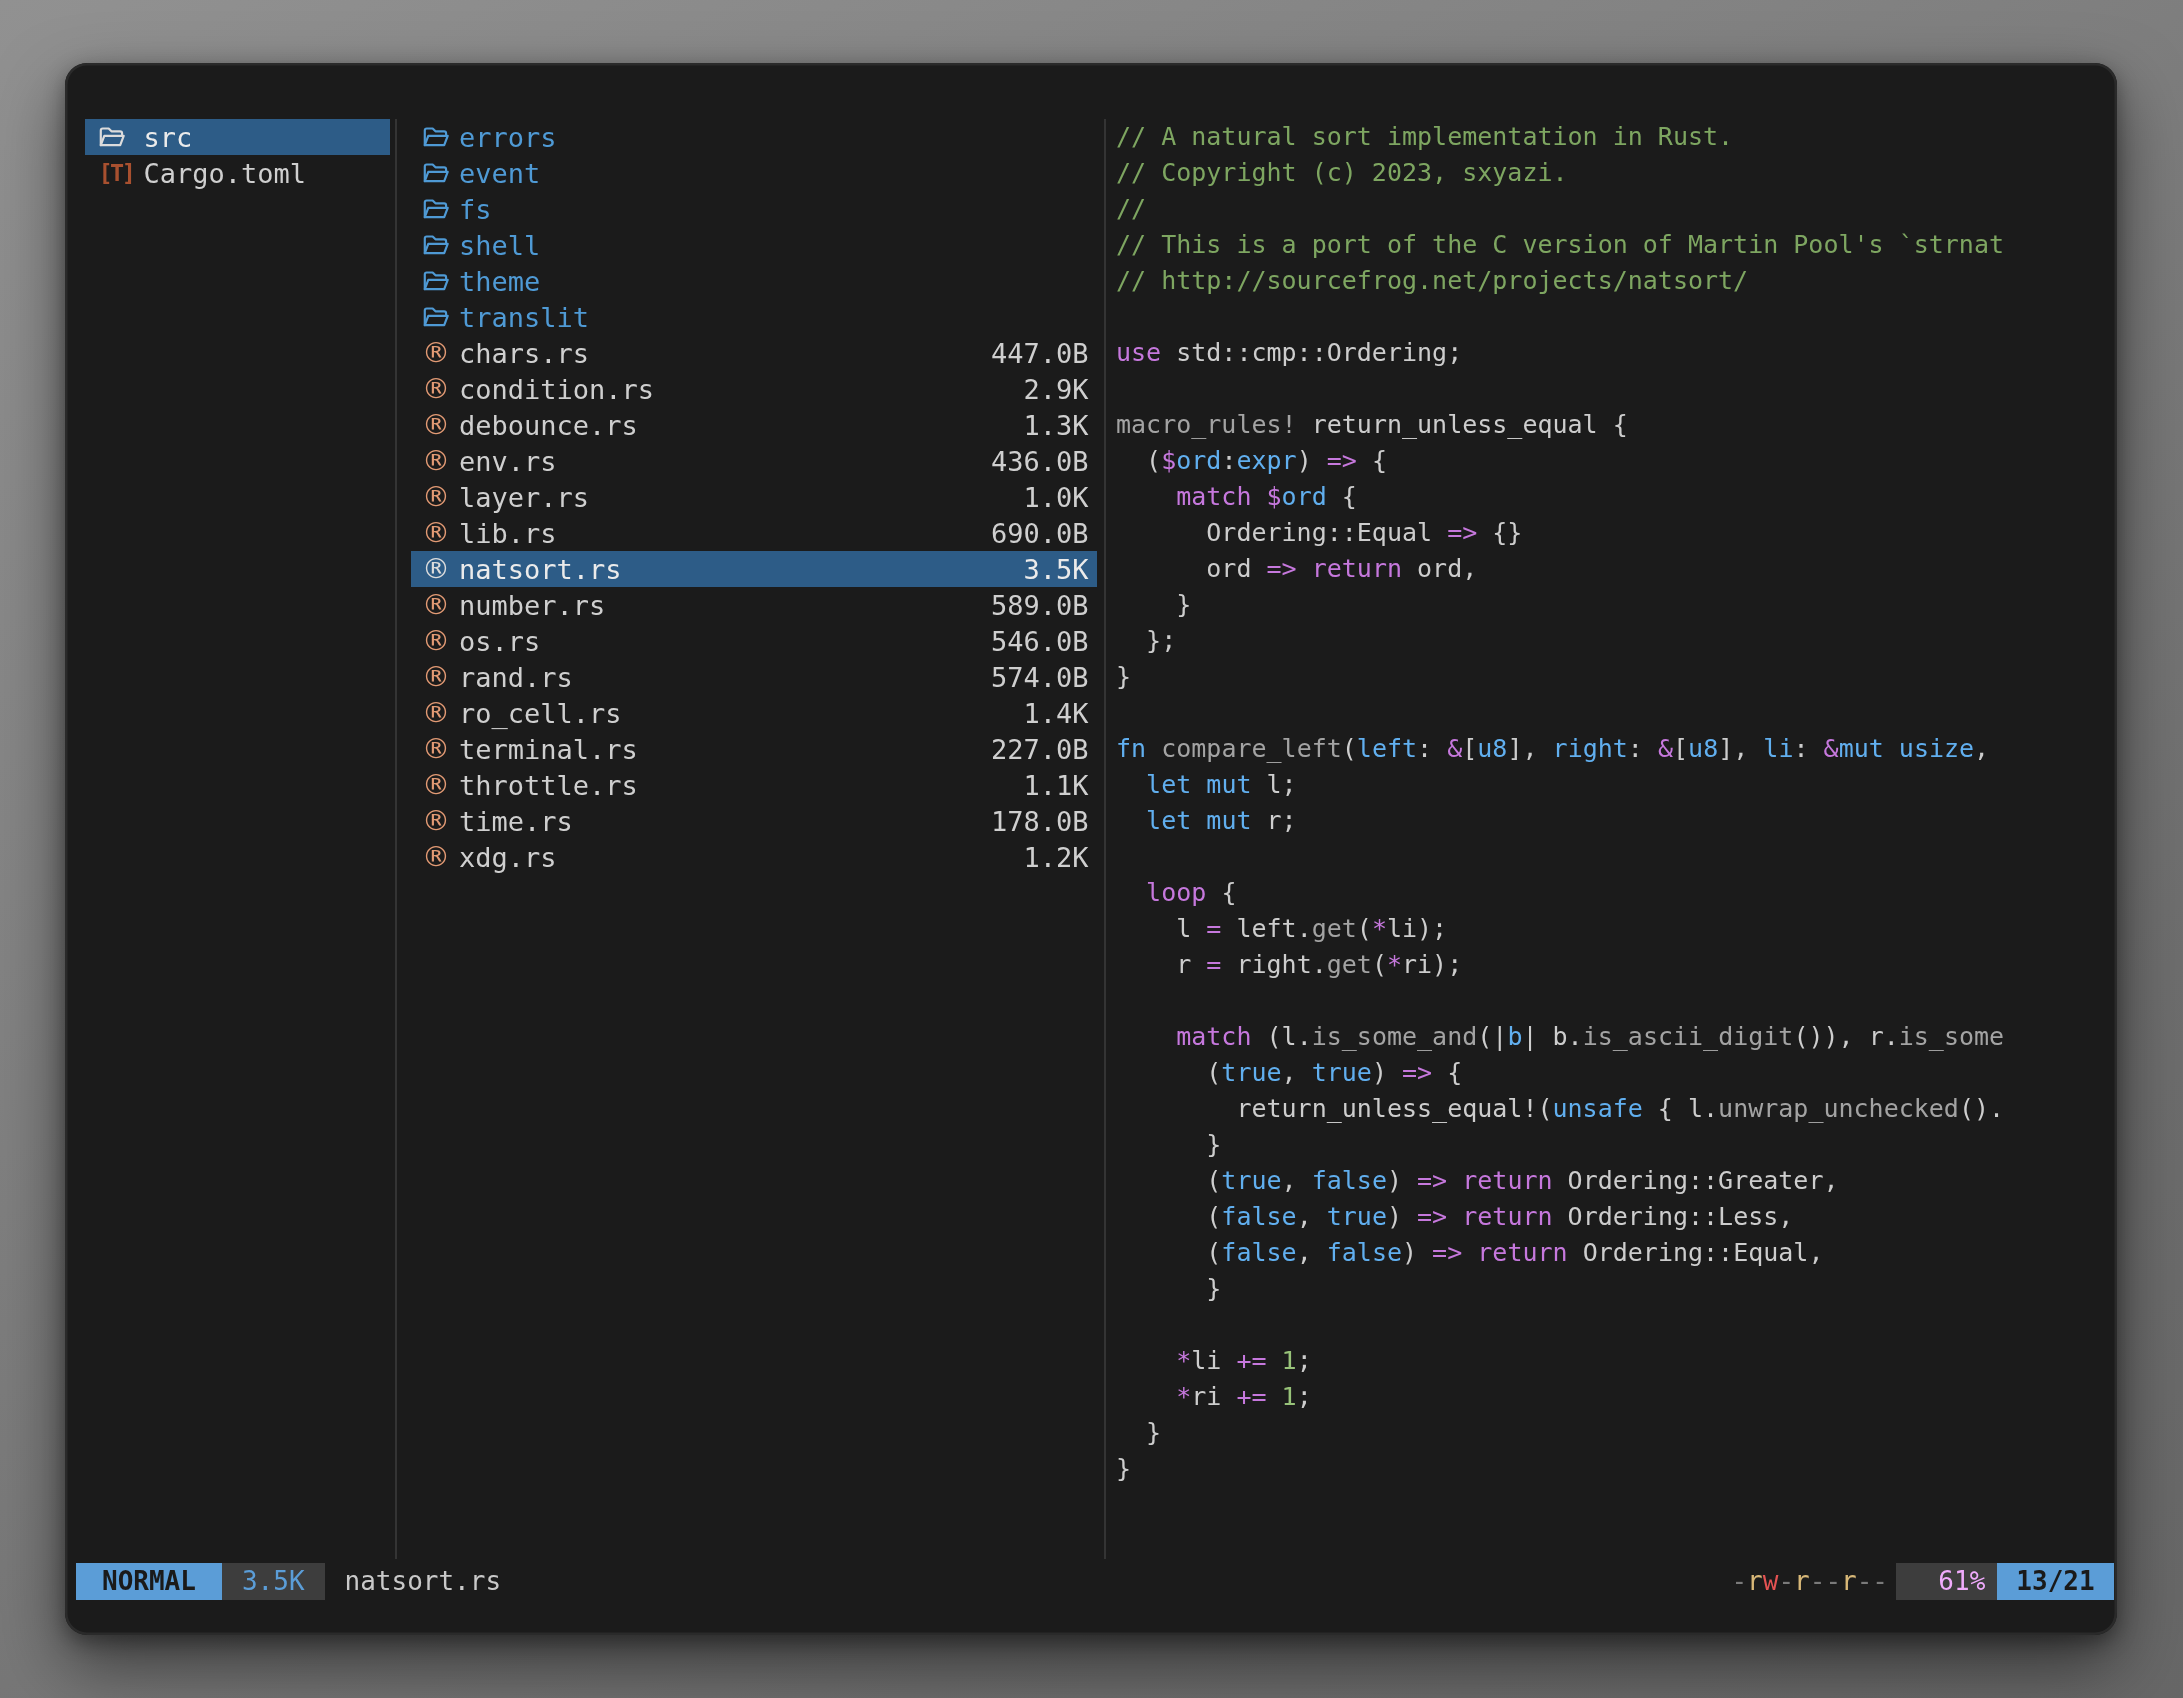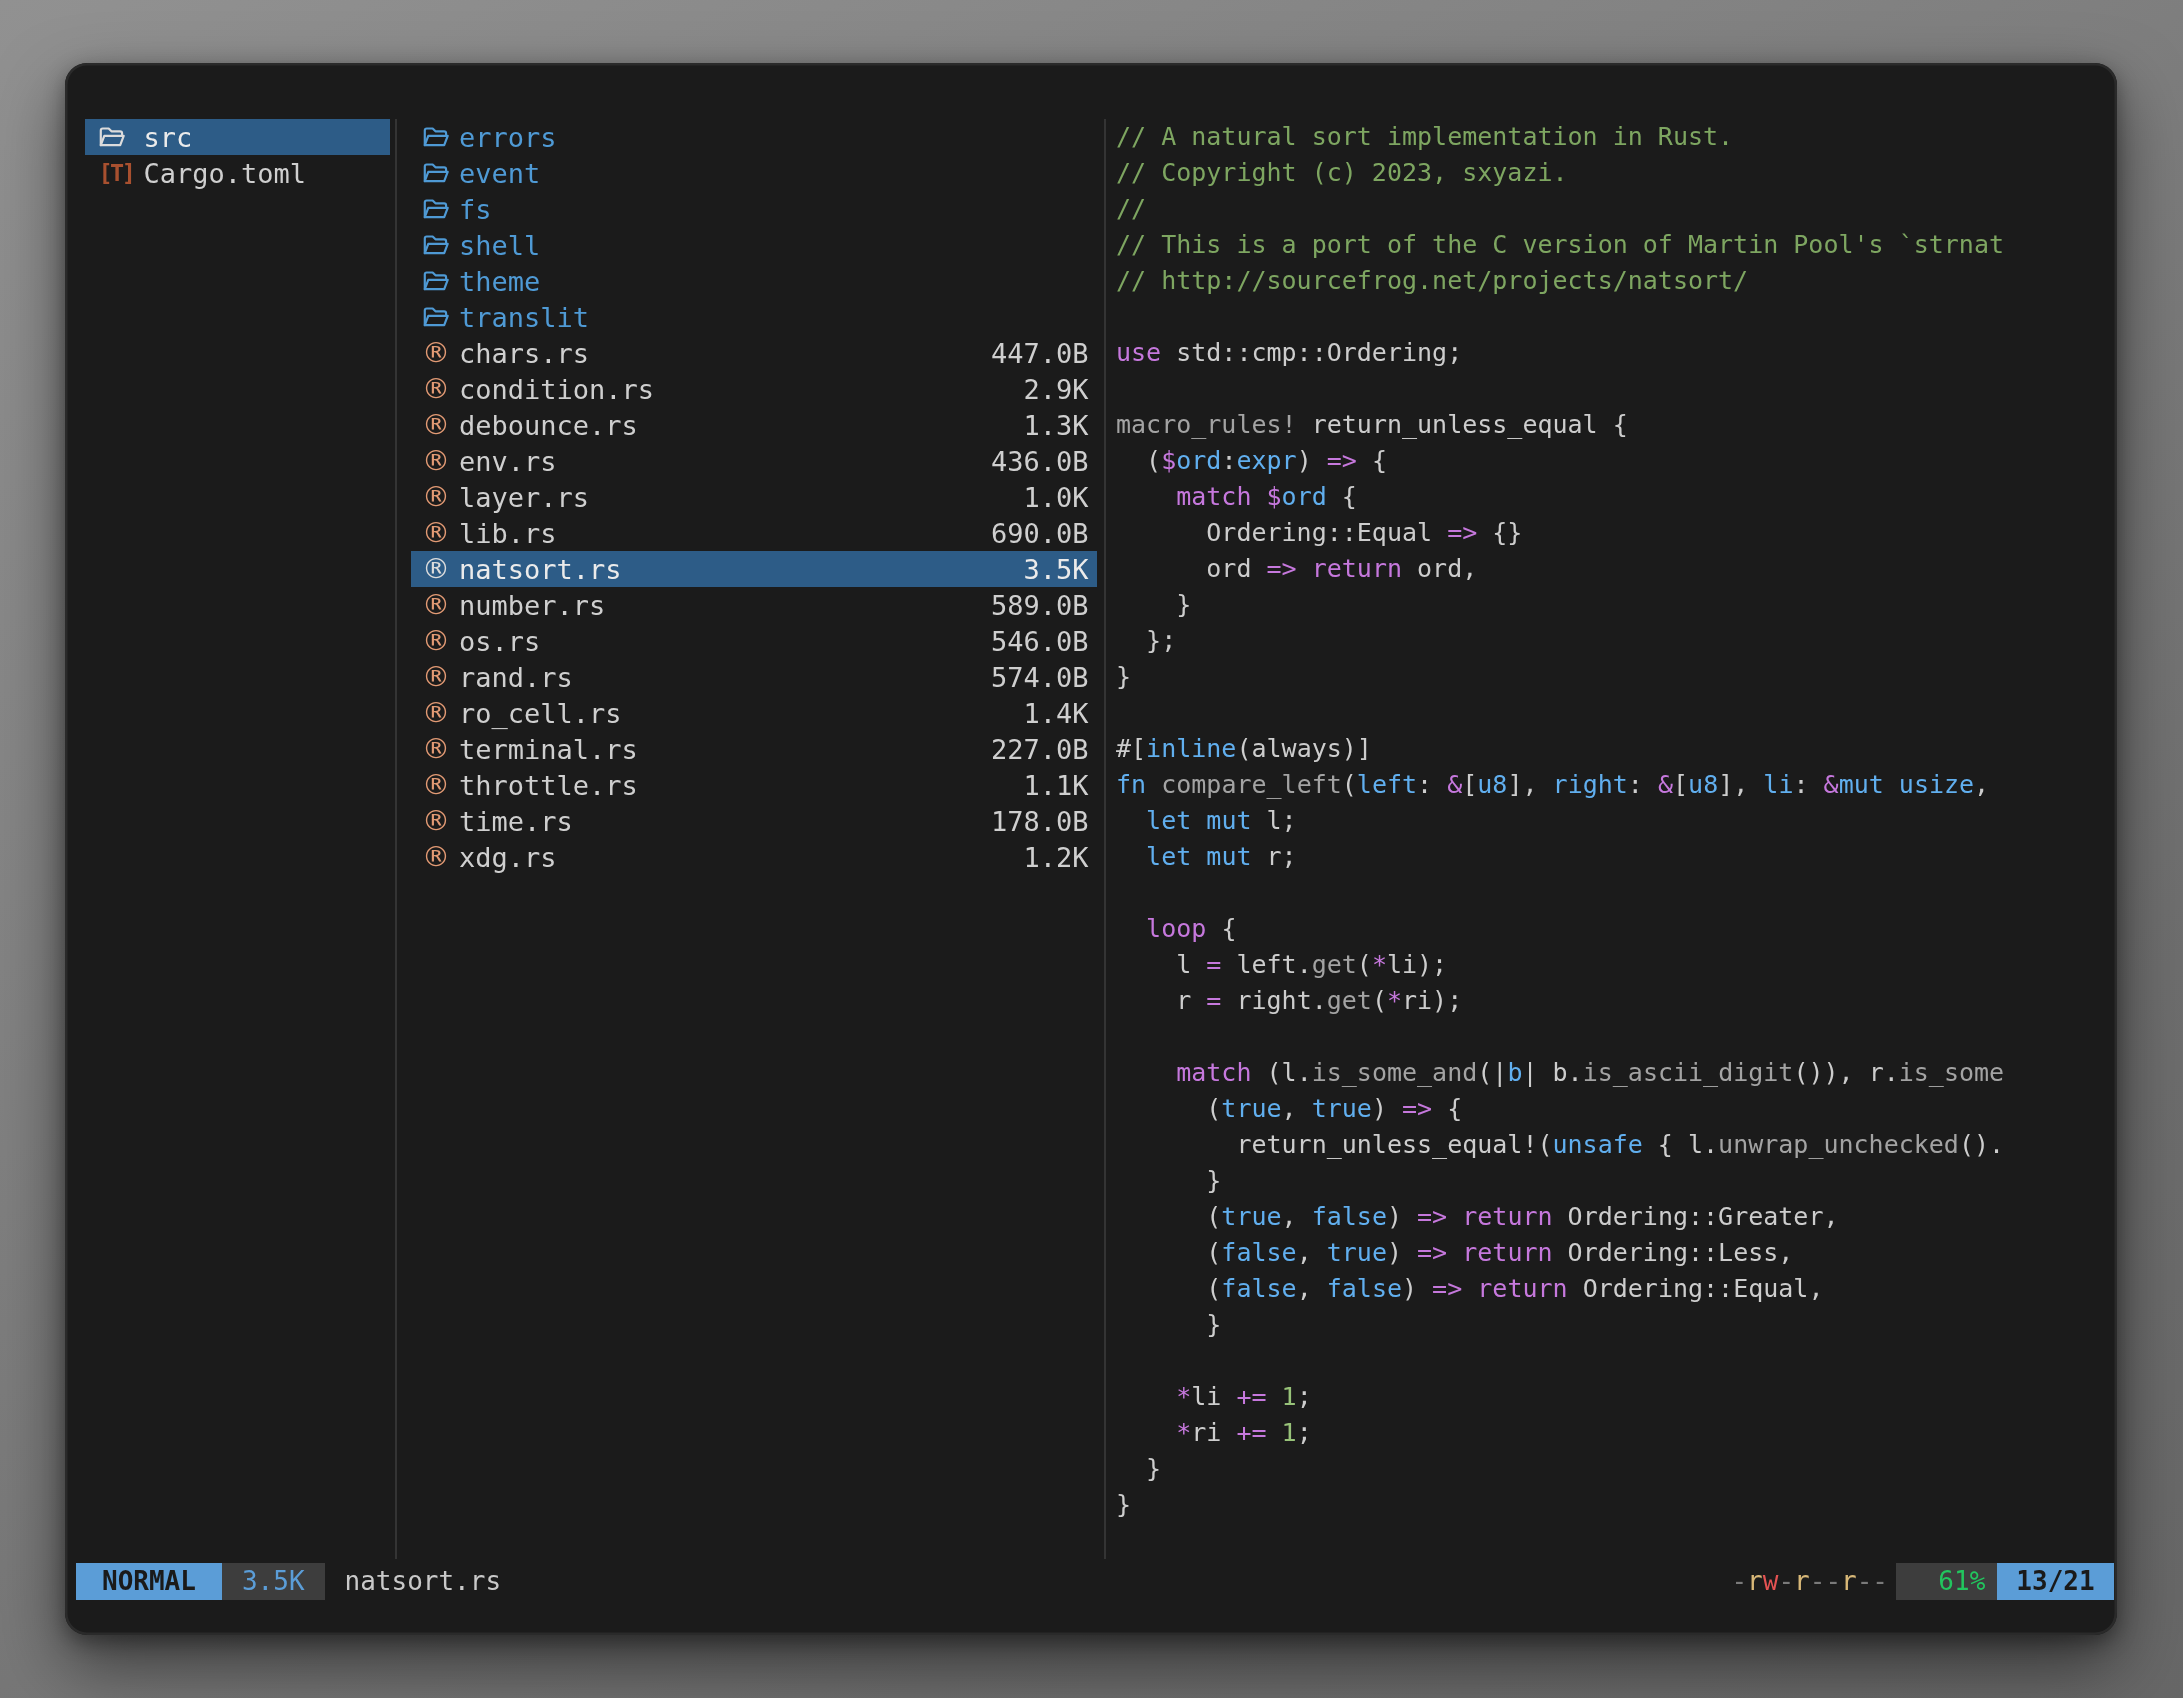--- a/index.html
+++ b/index.html
@@ -37,21 +37,21 @@
   .status-bar{
     position:absolute;left:11px;top:1500px;width:2038px;height:37px;
     display:flex;align-items:stretch;font-size:26px;line-height:37px;
   }
   .mode-badge{background:#5b9dd7;color:#1a1a1a;font-weight:bold;padding:0 26px;}
   .size-seg{background:#3d3d3d;color:#5b9dd7;padding:0 20px;}
   .file-seg{margin-left:20px;color:#c9c9c9;}
   .sb-spacer{flex:1;}
   .perm-seg{margin-right:8px;white-space:pre;}
   .pm-dash{color:#7a7a7a;} .pm-r{color:#d8b878;} .pm-w{color:#e35252;}
-  .pct-seg{width:101px;background:#3d3d3d;color:#22c55e;text-align:right;padding-right:11.7px;box-sizing:border-box;}
+  .pct-seg{width:101px;background:#3d3d3d;color:#f0abfc;text-align:right;padding-right:11.7px;box-sizing:border-box;}
   .pos-seg{width:117px;background:#5b9dd7;color:#1a1a1a;font-weight:bold;text-align:center;}
 </style>
 </head>
 <body>
 
 <div class="window">
 
   <div class="pane" id="parent-pane">
       <div class="row selected">
         <span class="ico ico-folder">
@@ -213,21 +213,20 @@
       <div class="code-line"></div>
       <div class="code-line"><span class="tk-y">macro_rules!</span><span class="tk-p"> return_unless_equal {</span></div>
       <div class="code-line"><span class="tk-p">  (</span><span class="tk-k">$</span><span class="tk-b">ord</span><span class="tk-p">:</span><span class="tk-b">expr</span><span class="tk-p">) </span><span class="tk-k">=&gt;</span><span class="tk-p"> {</span></div>
       <div class="code-line"><span class="tk-p">    </span><span class="tk-k">match</span><span class="tk-p"> </span><span class="tk-k">$</span><span class="tk-b">ord</span><span class="tk-p"> {</span></div>
       <div class="code-line"><span class="tk-p">      Ordering::Equal </span><span class="tk-k">=&gt;</span><span class="tk-p"> {}</span></div>
       <div class="code-line"><span class="tk-p">      ord </span><span class="tk-k">=&gt;</span><span class="tk-p"> </span><span class="tk-k">return</span><span class="tk-p"> ord,</span></div>
       <div class="code-line"><span class="tk-p">    }</span></div>
       <div class="code-line"><span class="tk-p">  };</span></div>
       <div class="code-line"><span class="tk-p">}</span></div>
       <div class="code-line"></div>
-      <div class="code-line"><span class="tk-p">#[</span><span class="tk-b">inline</span><span class="tk-p">(always)]</span></div>
       <div class="code-line"><span class="tk-b">fn</span><span class="tk-p"> </span><span class="tk-y">compare_left</span><span class="tk-p">(</span><span class="tk-b">left</span><span class="tk-p">: </span><span class="tk-k">&amp;</span><span class="tk-p">[</span><span class="tk-b">u8</span><span class="tk-p">], </span><span class="tk-b">right</span><span class="tk-p">: </span><span class="tk-k">&amp;</span><span class="tk-p">[</span><span class="tk-b">u8</span><span class="tk-p">], </span><span class="tk-b">li</span><span class="tk-p">: </span><span class="tk-k">&amp;</span><span class="tk-b">mut</span><span class="tk-p"> </span><span class="tk-b">usize</span><span class="tk-p">,</span></div>
       <div class="code-line"><span class="tk-p">  </span><span class="tk-b">let</span><span class="tk-p"> </span><span class="tk-b">mut</span><span class="tk-p"> l;</span></div>
       <div class="code-line"><span class="tk-p">  </span><span class="tk-b">let</span><span class="tk-p"> </span><span class="tk-b">mut</span><span class="tk-p"> r;</span></div>
       <div class="code-line"></div>
       <div class="code-line"><span class="tk-p">  </span><span class="tk-k">loop</span><span class="tk-p"> {</span></div>
       <div class="code-line"><span class="tk-p">    l </span><span class="tk-k">=</span><span class="tk-p"> left.</span><span class="tk-y">get</span><span class="tk-p">(</span><span class="tk-k">*</span><span class="tk-p">li);</span></div>
       <div class="code-line"><span class="tk-p">    r </span><span class="tk-k">=</span><span class="tk-p"> right.</span><span class="tk-y">get</span><span class="tk-p">(</span><span class="tk-k">*</span><span class="tk-p">ri);</span></div>
       <div class="code-line"></div>
       <div class="code-line"><span class="tk-p">    </span><span class="tk-k">match</span><span class="tk-p"> (l.</span><span class="tk-y">is_some_and</span><span class="tk-p">(|</span><span class="tk-b">b</span><span class="tk-p">| b.</span><span class="tk-y">is_ascii_digit</span><span class="tk-p">()), r.</span><span class="tk-y">is_some</span></div>
       <div class="code-line"><span class="tk-p">      (</span><span class="tk-b">true</span><span class="tk-p">, </span><span class="tk-b">true</span><span class="tk-p">) </span><span class="tk-k">=&gt;</span><span class="tk-p"> {</span></div>

